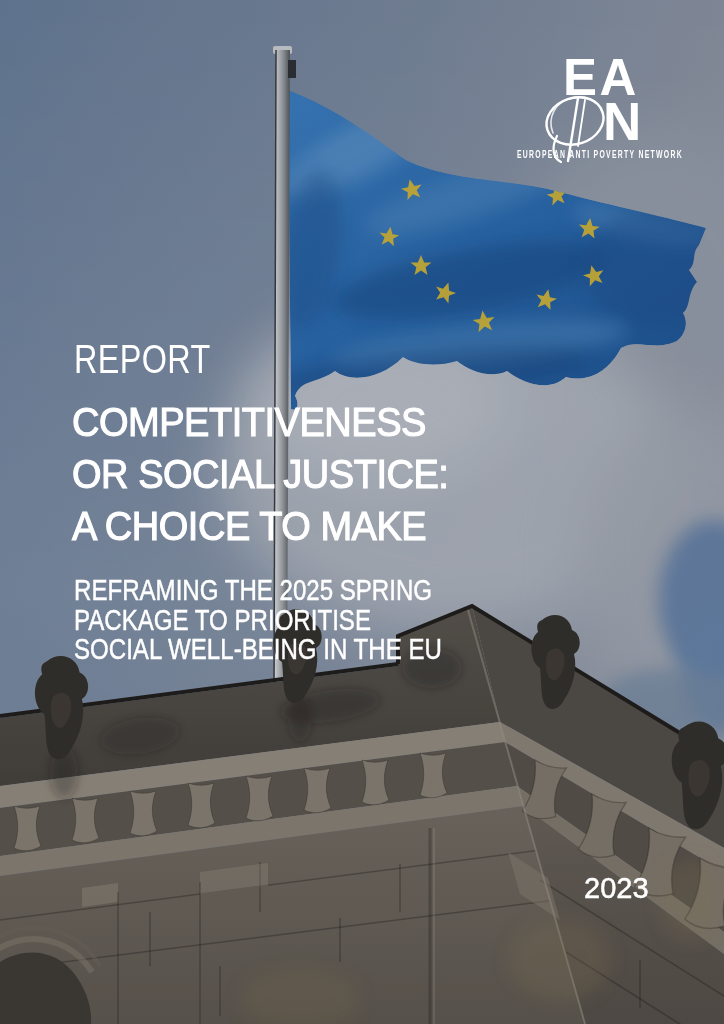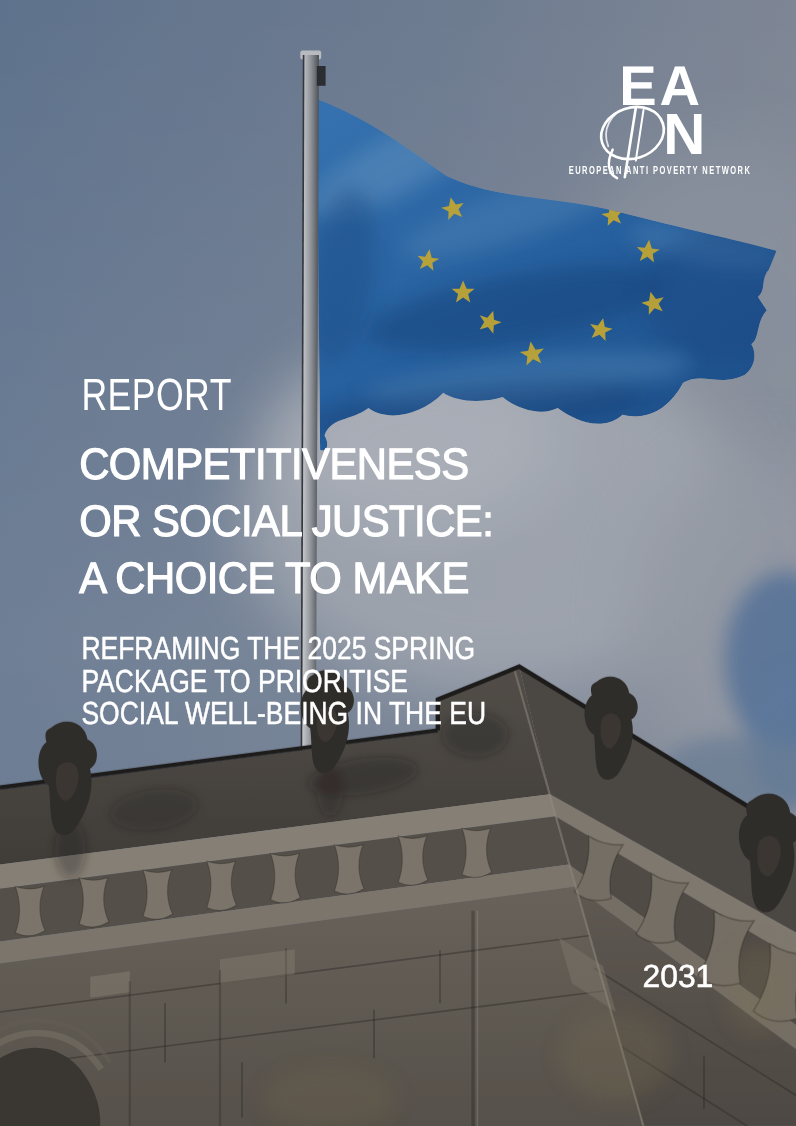--- a/index.html
+++ b/index.html
@@ -273,15 +273,15 @@
     <span>OR SOCIAL JUSTICE:</span>
     <span>A CHOICE TO MAKE</span>
   </h1>
 
   <p class="txt subtitle">
     <span>REFRAMING THE 2025 SPRING</span>
     <span>PACKAGE TO PRIORITISE</span>
     <span>SOCIAL WELL-BEING IN THE EU</span>
   </p>
 
-  <p class="txt year">2031</p>
+  <p class="txt year">2023</p>
 
 </div>
 
 </body></html>

